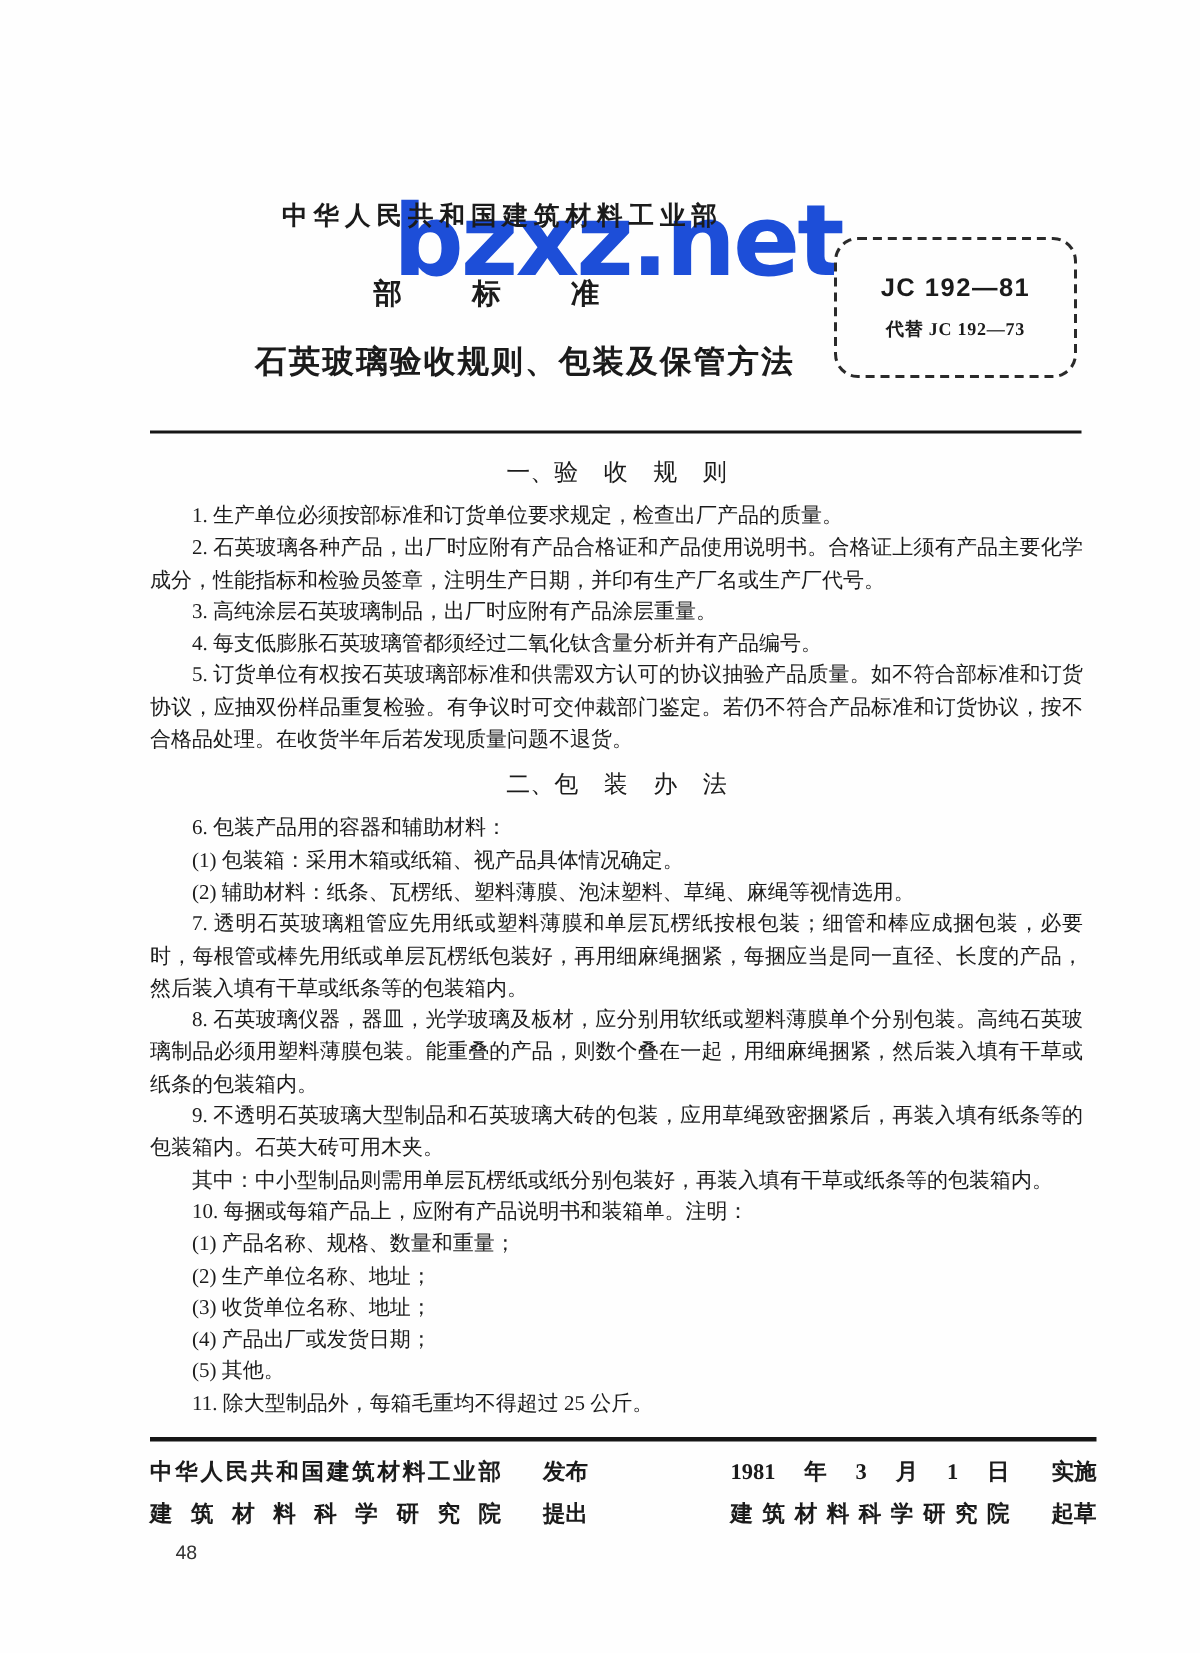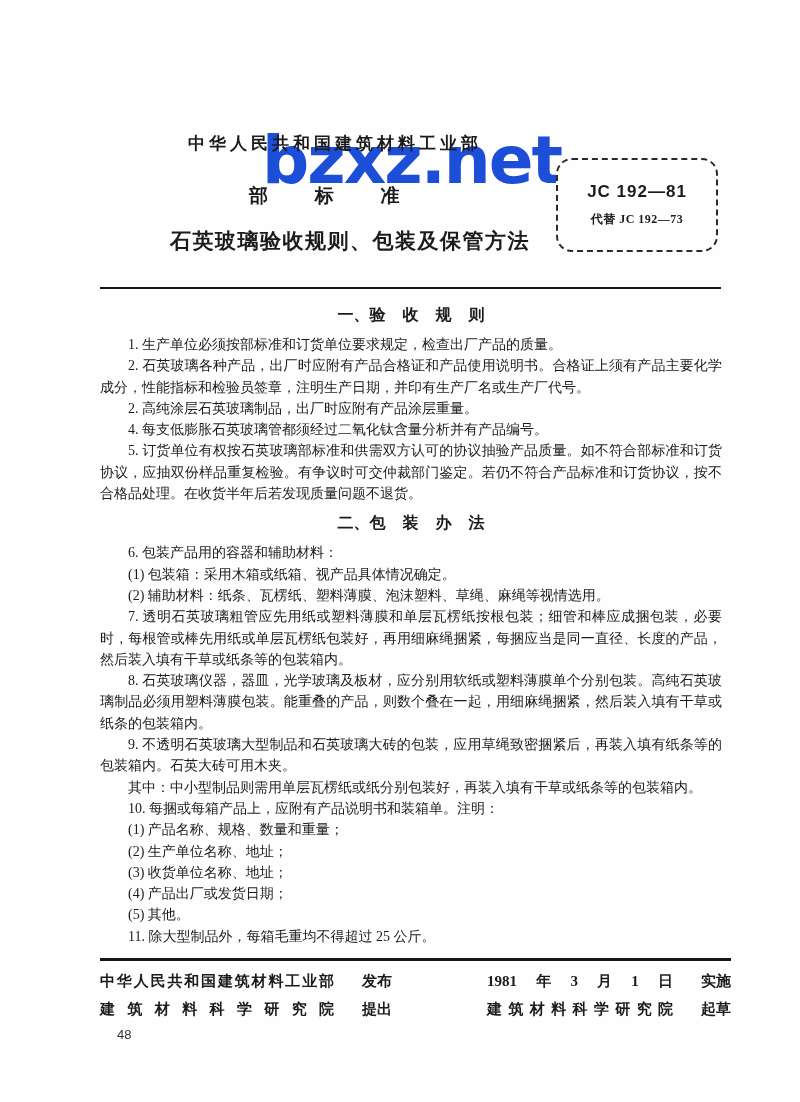--- a/index.html
+++ b/index.html
@@ -52,21 +52,21 @@
   }
   .rule-top {
     position:absolute; left:100px; top:287px; width:621px; height:2px;
     background:#161616;
   }
   
   .content {
     position:absolute; left:100px; top:296px; width:622px; z-index:1;
   }
   .section-heading {
-    text-align:center; font-weight:bold; font-size:16px;
+    text-align:center; font-weight:normal; font-size:16px;
     word-spacing:13px; margin:9px 0 8px 0;
   }
   .para {
     font-size:14px; line-height:21.3px;
     text-align:justify; text-indent:2em;
     font-weight:500;
   }
   
   .rule-bottom {
     position:absolute; left:100px; top:958px; width:631px; height:3px;
@@ -105,21 +105,21 @@
   </div>
 
   <div class="doc-title">石英玻璃验收规则、包装及保管方法</div>
 
   <div class="rule-top"></div>
 
   <div class="content">
     <div class="section-heading">一、验 收 规 则</div>
     <p class="para">1. 生产单位必须按部标准和订货单位要求规定，检查出厂产品的质量。</p>
     <p class="para">2. 石英玻璃各种产品，出厂时应附有产品合格证和产品使用说明书。合格证上须有产品主要化学成分，性能指标和检验员签章，注明生产日期，并印有生产厂名或生产厂代号。</p>
-    <p class="para">2. 高纯涂层石英玻璃制品，出厂时应附有产品涂层重量。</p>
+    <p class="para">3. 高纯涂层石英玻璃制品，出厂时应附有产品涂层重量。</p>
     <p class="para">4. 每支低膨胀石英玻璃管都须经过二氧化钛含量分析并有产品编号。</p>
     <p class="para">5. 订货单位有权按石英玻璃部标准和供需双方认可的协议抽验产品质量。如不符合部标准和订货协议，应抽双份样品重复检验。有争议时可交仲裁部门鉴定。若仍不符合产品标准和订货协议，按不合格品处理。在收货半年后若发现质量问题不退货。</p>
 
     <div class="section-heading">二、包 装 办 法</div>
     <p class="para">6. 包装产品用的容器和辅助材料：</p>
     <p class="para">(1) 包装箱：采用木箱或纸箱、视产品具体情况确定。</p>
     <p class="para">(2) 辅助材料：纸条、瓦楞纸、塑料薄膜、泡沫塑料、草绳、麻绳等视情选用。</p>
     <p class="para">7. 透明石英玻璃粗管应先用纸或塑料薄膜和单层瓦楞纸按根包装；细管和棒应成捆包装，必要时，每根管或棒先用纸或单层瓦楞纸包装好，再用细麻绳捆紧，每捆应当是同一直径、长度的产品，然后装入填有干草或纸条等的包装箱内。</p>
     <p class="para">8. 石英玻璃仪器，器皿，光学玻璃及板材，应分别用软纸或塑料薄膜单个分别包装。高纯石英玻璃制品必须用塑料薄膜包装。能重叠的产品，则数个叠在一起，用细麻绳捆紧，然后装入填有干草或纸条的包装箱内。</p>
     <p class="para">9. 不透明石英玻璃大型制品和石英玻璃大砖的包装，应用草绳致密捆紧后，再装入填有纸条等的包装箱内。石英大砖可用木夹。</p>

